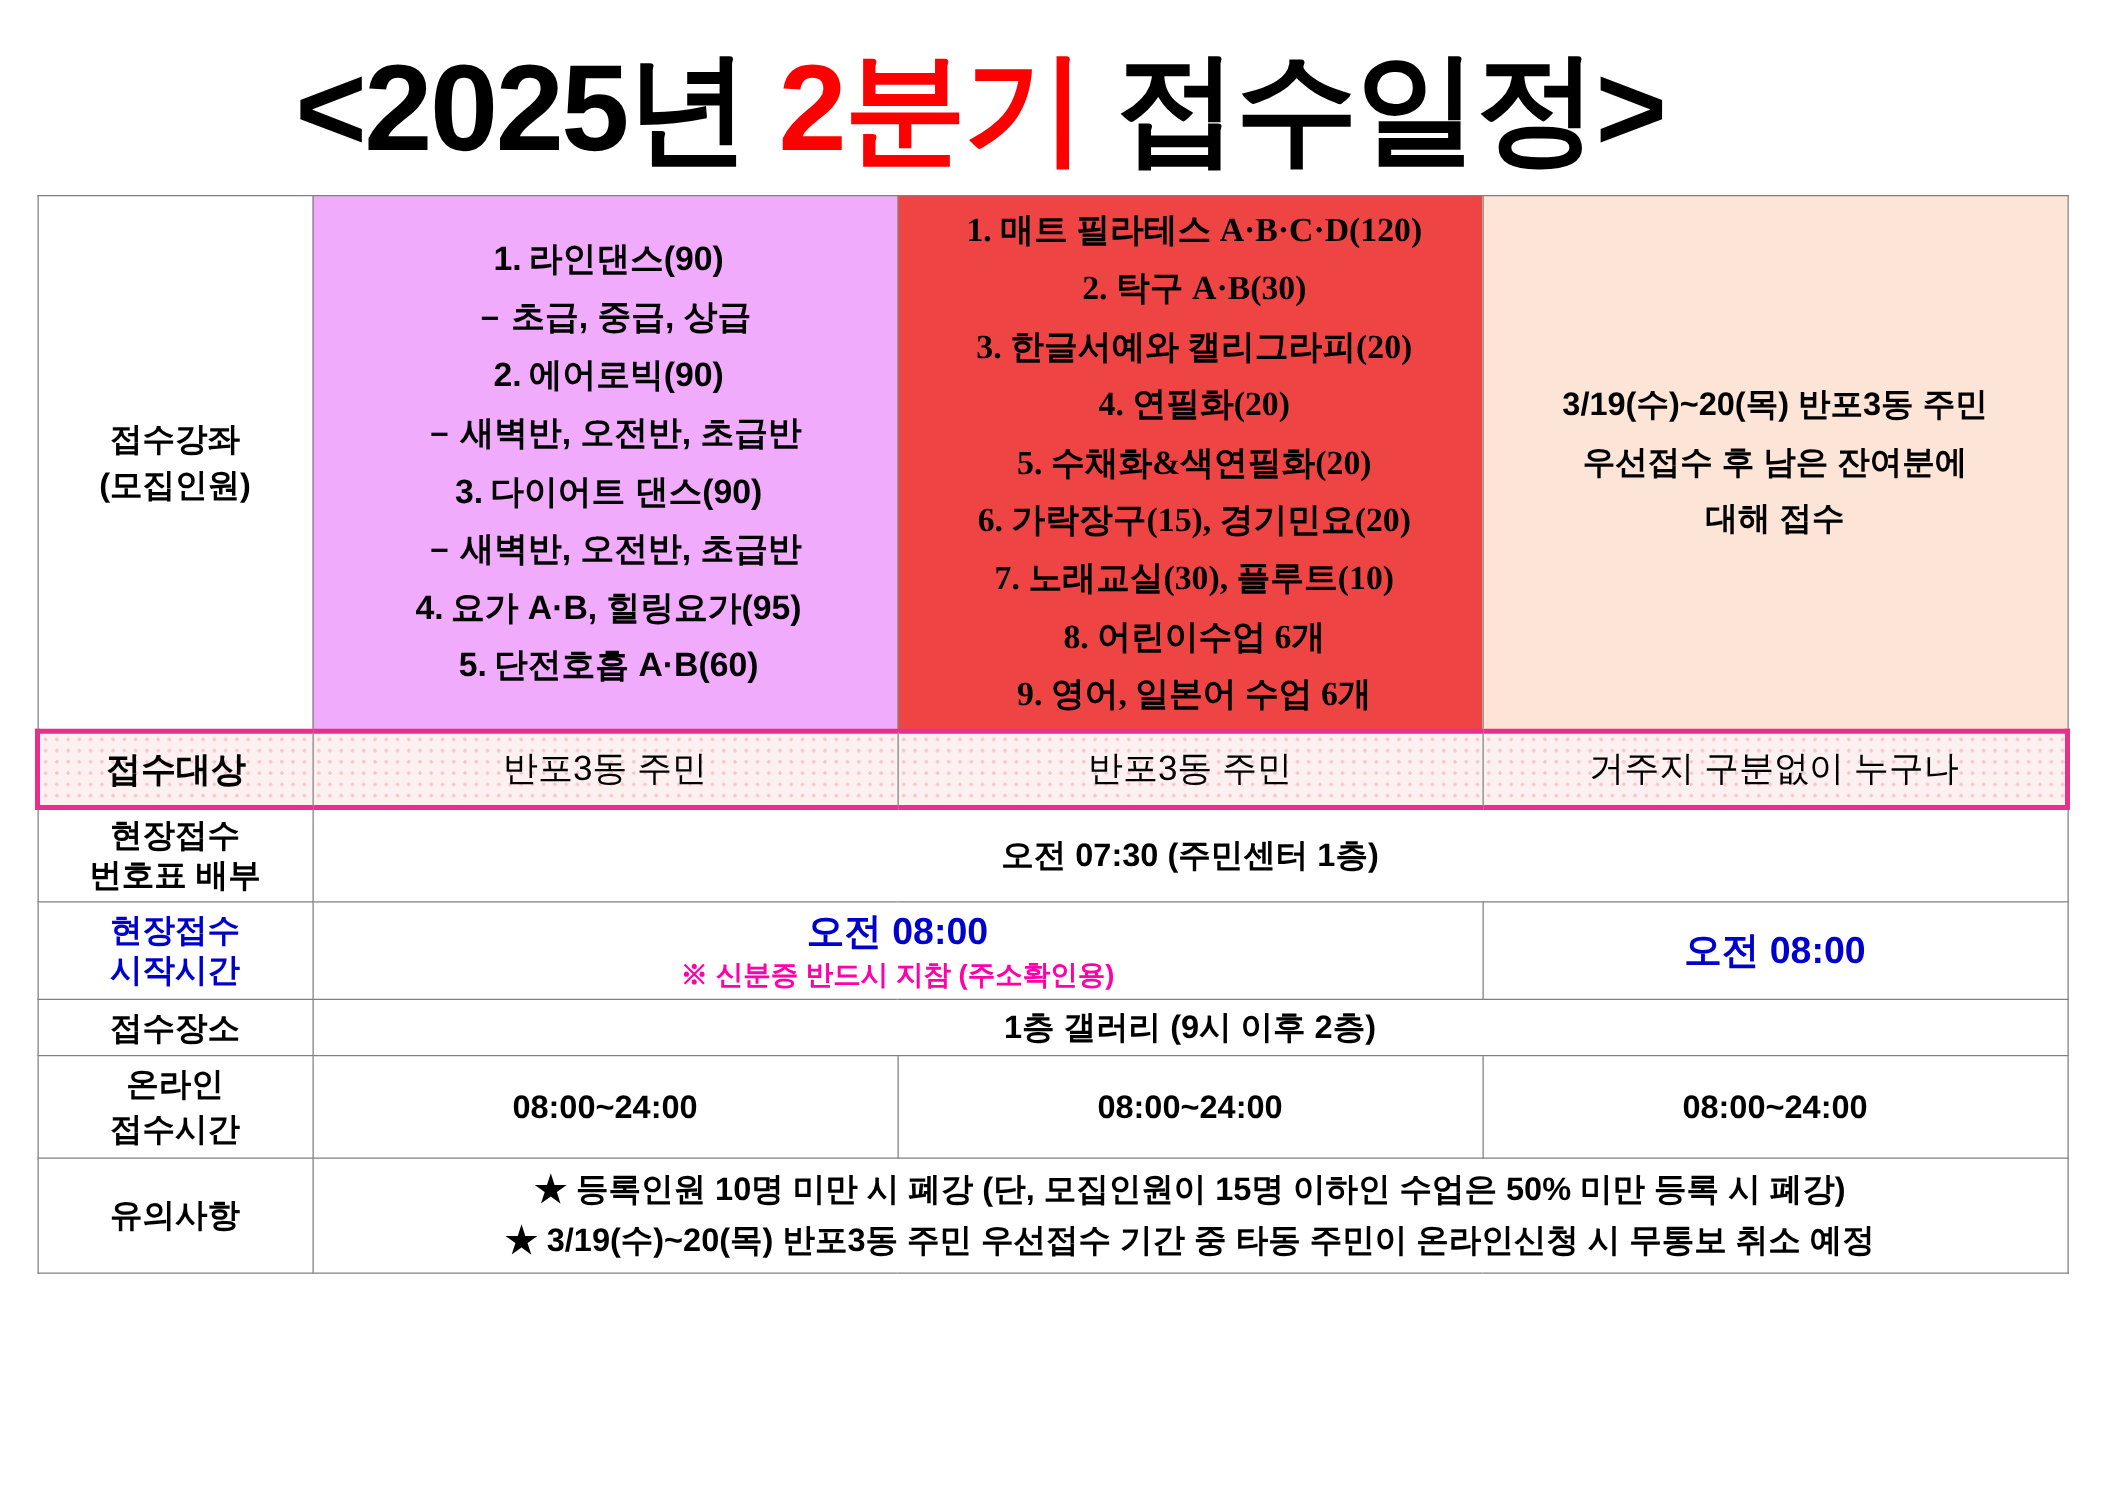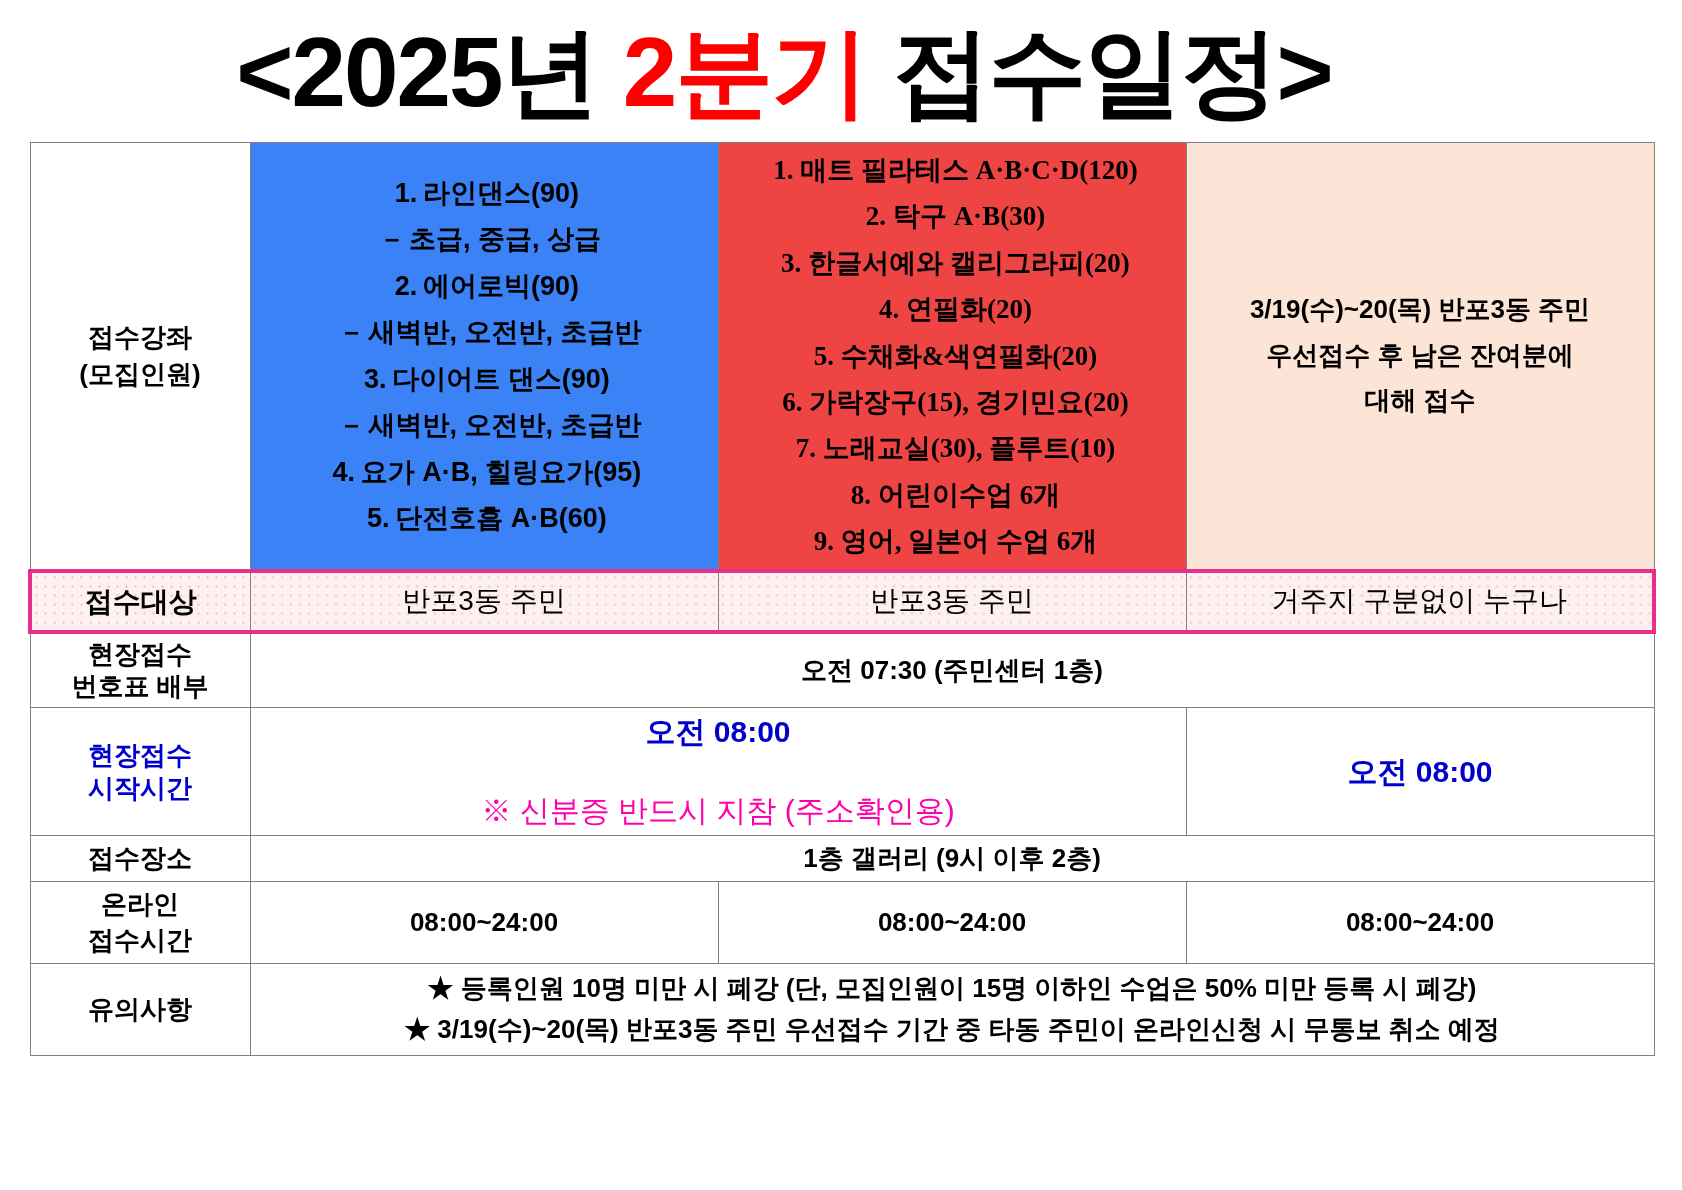--- a/index.html
+++ b/index.html
@@ -11,21 +11,21 @@
     width: 1682px;
     height: 1190px;
     font-family: "Liberation Sans", sans-serif;
     color: #000000;
     overflow: hidden;
   }
   .page {
     width: 1568px;
     height: 1190px;
     box-sizing: border-box;
-    padding: 18px 28px 10px 28px;
+    padding: 32px 28px 10px 28px;
   }
 
   
   .title {
     text-align: center;
     font-weight: bold;
     font-size: 98px;
     line-height: 1.12;
     letter-spacing: -2px;
     white-space: nowrap;
@@ -72,21 +72,21 @@
     font-weight: bold;
   }
 
   
   .cell-courses {
     text-align: left;
     vertical-align: top;
     padding: 12px 10px 12px 14px;
     font-weight: normal;
   }
-  .cell-courses.wed { background: #3b82f6; }
+  .cell-courses.wed { background: #f0abfc; }
   .cell-courses.thu { background: #ef4444; font-family: Liberation Serif, serif; }
   .cell-note {
     background: #fce4d6;
     font-weight: normal;
     font-size: 27px;
     line-height: 1.75;
     padding: 10px 14px;
   }
   .course-line {
     font-size: 27px;
@@ -138,24 +138,23 @@
     line-height: 1.25;
   }
   .start-time-main {
     color: #0000cc;
     font-size: 30px;
     font-weight: bold;
     line-height: 1.3;
   }
   .start-time-note {
     color: #ff00aa;
-    font-size: 30px;
-    font-weight: normal;
+    font-size: 22px;
+    font-weight: bold;
     line-height: 1.35;
-    margin-top: 40px;
   }
   .place-cell {
     font-size: 28px;
     font-weight: normal;
     padding: 10px 6px;
   }
   .online-cell {
     font-size: 26px;
     font-weight: normal;
     padding: 10px 6px;

